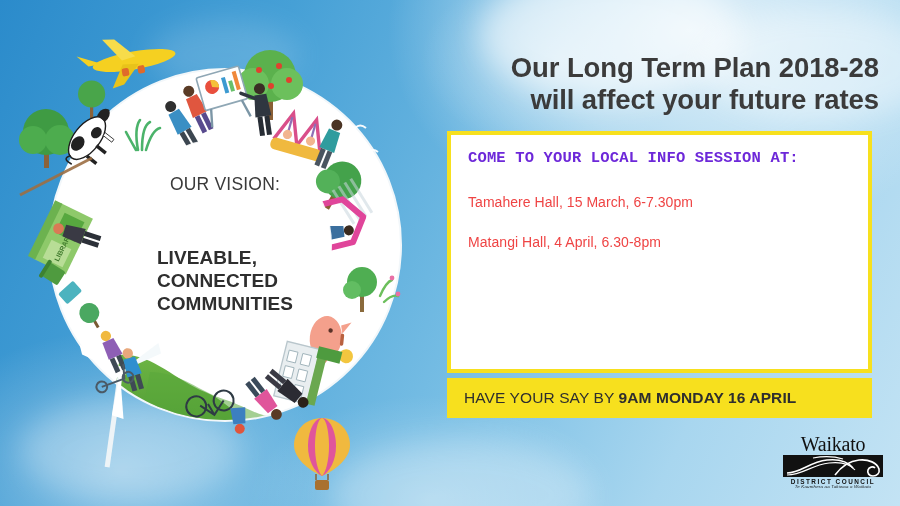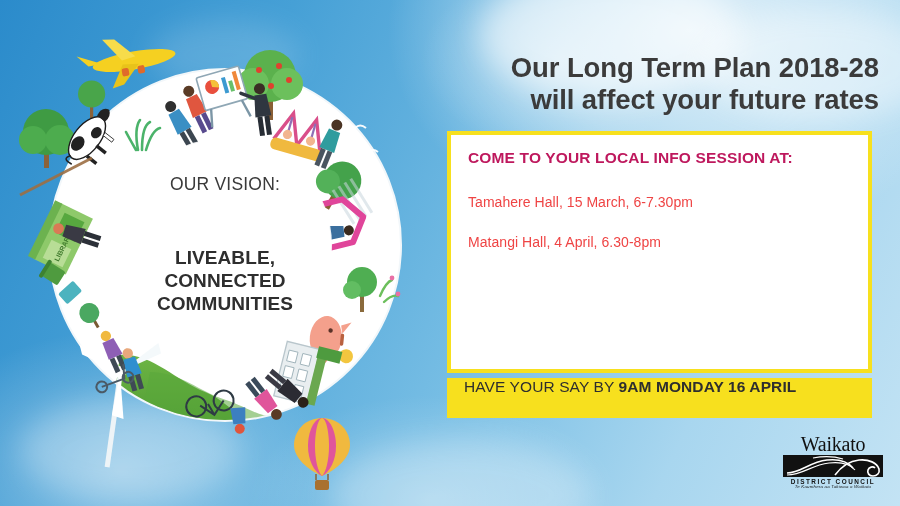--- a/index.html
+++ b/index.html
@@ -23,53 +23,53 @@
 
   
   #globe-illustration{position:absolute;left:0;top:0;width:440px;height:506px;}
   #globe-illustration svg{display:block;}
 
   
   #vision-circle{
     position:absolute;left:119px;top:139px;width:212px;height:212px;
     border-radius:50%;background:#ffffff;
     display:flex;flex-direction:column;align-items:center;justify-content:center;
-    text-align:center;color:#333333;
+    text-align:left;color:#333333;
     box-shadow:0 0 0 1px rgba(255,255,255,.9);
     gap:48px;
   }
   #vision-lead{font-size:17.5px;font-weight:400;letter-spacing:.2px;line-height:1.18;color:#3a3a3a;}
   #vision-body{font-size:19px;font-weight:700;letter-spacing:.1px;line-height:1.22;margin-top:3px;color:#2e2e2e;}
 
   
   #headline{
     position:absolute;left:449px;top:52px;width:430px;
     font-size:27.5px;font-weight:700;line-height:1.17;
     color:#3b3b3b;letter-spacing:-.1px;text-align:right;
   }
   #headline .hl-line{display:block;}
 
   #info-box{
     position:absolute;left:447px;top:131px;width:425px;height:242px;
     background:#ffffff;border:4px solid #f7e01e;box-sizing:border-box;
   }
   #info-title{
     position:absolute;left:17px;top:14px;right:10px;
-    font-size:15.5px;font-weight:700;color:#be185d;letter-spacing:.15px;
+    font-size:15.5px;font-weight:700;color:#6d28d9;letter-spacing:.15px;font-family:Liberation Mono, monospace;
   }
   #session-list{position:absolute;left:17px;top:58px;right:10px;}
   .session-item{
     font-size:14px;font-weight:400;color:#ef4444;line-height:1.3;
     margin-bottom:22px;letter-spacing:.05px;
   }
 
   #deadline-bar{
     position:absolute;left:447px;top:378px;width:425px;height:40px;
     background:#f7e01e;box-sizing:border-box;
-    display:flex;align-items:flex-start;
+    display:flex;align-items:center;
   }
   #deadline-text{
     margin-left:17px;font-size:15.5px;color:#2e2e2e;letter-spacing:.1px;
   }
   #deadline-prefix{font-weight:400;}
   #deadline-strong{font-weight:700;}
 
   
   #council-logo{position:absolute;left:783px;top:434px;width:100px;height:56px;}
   #logo-wordmark{

